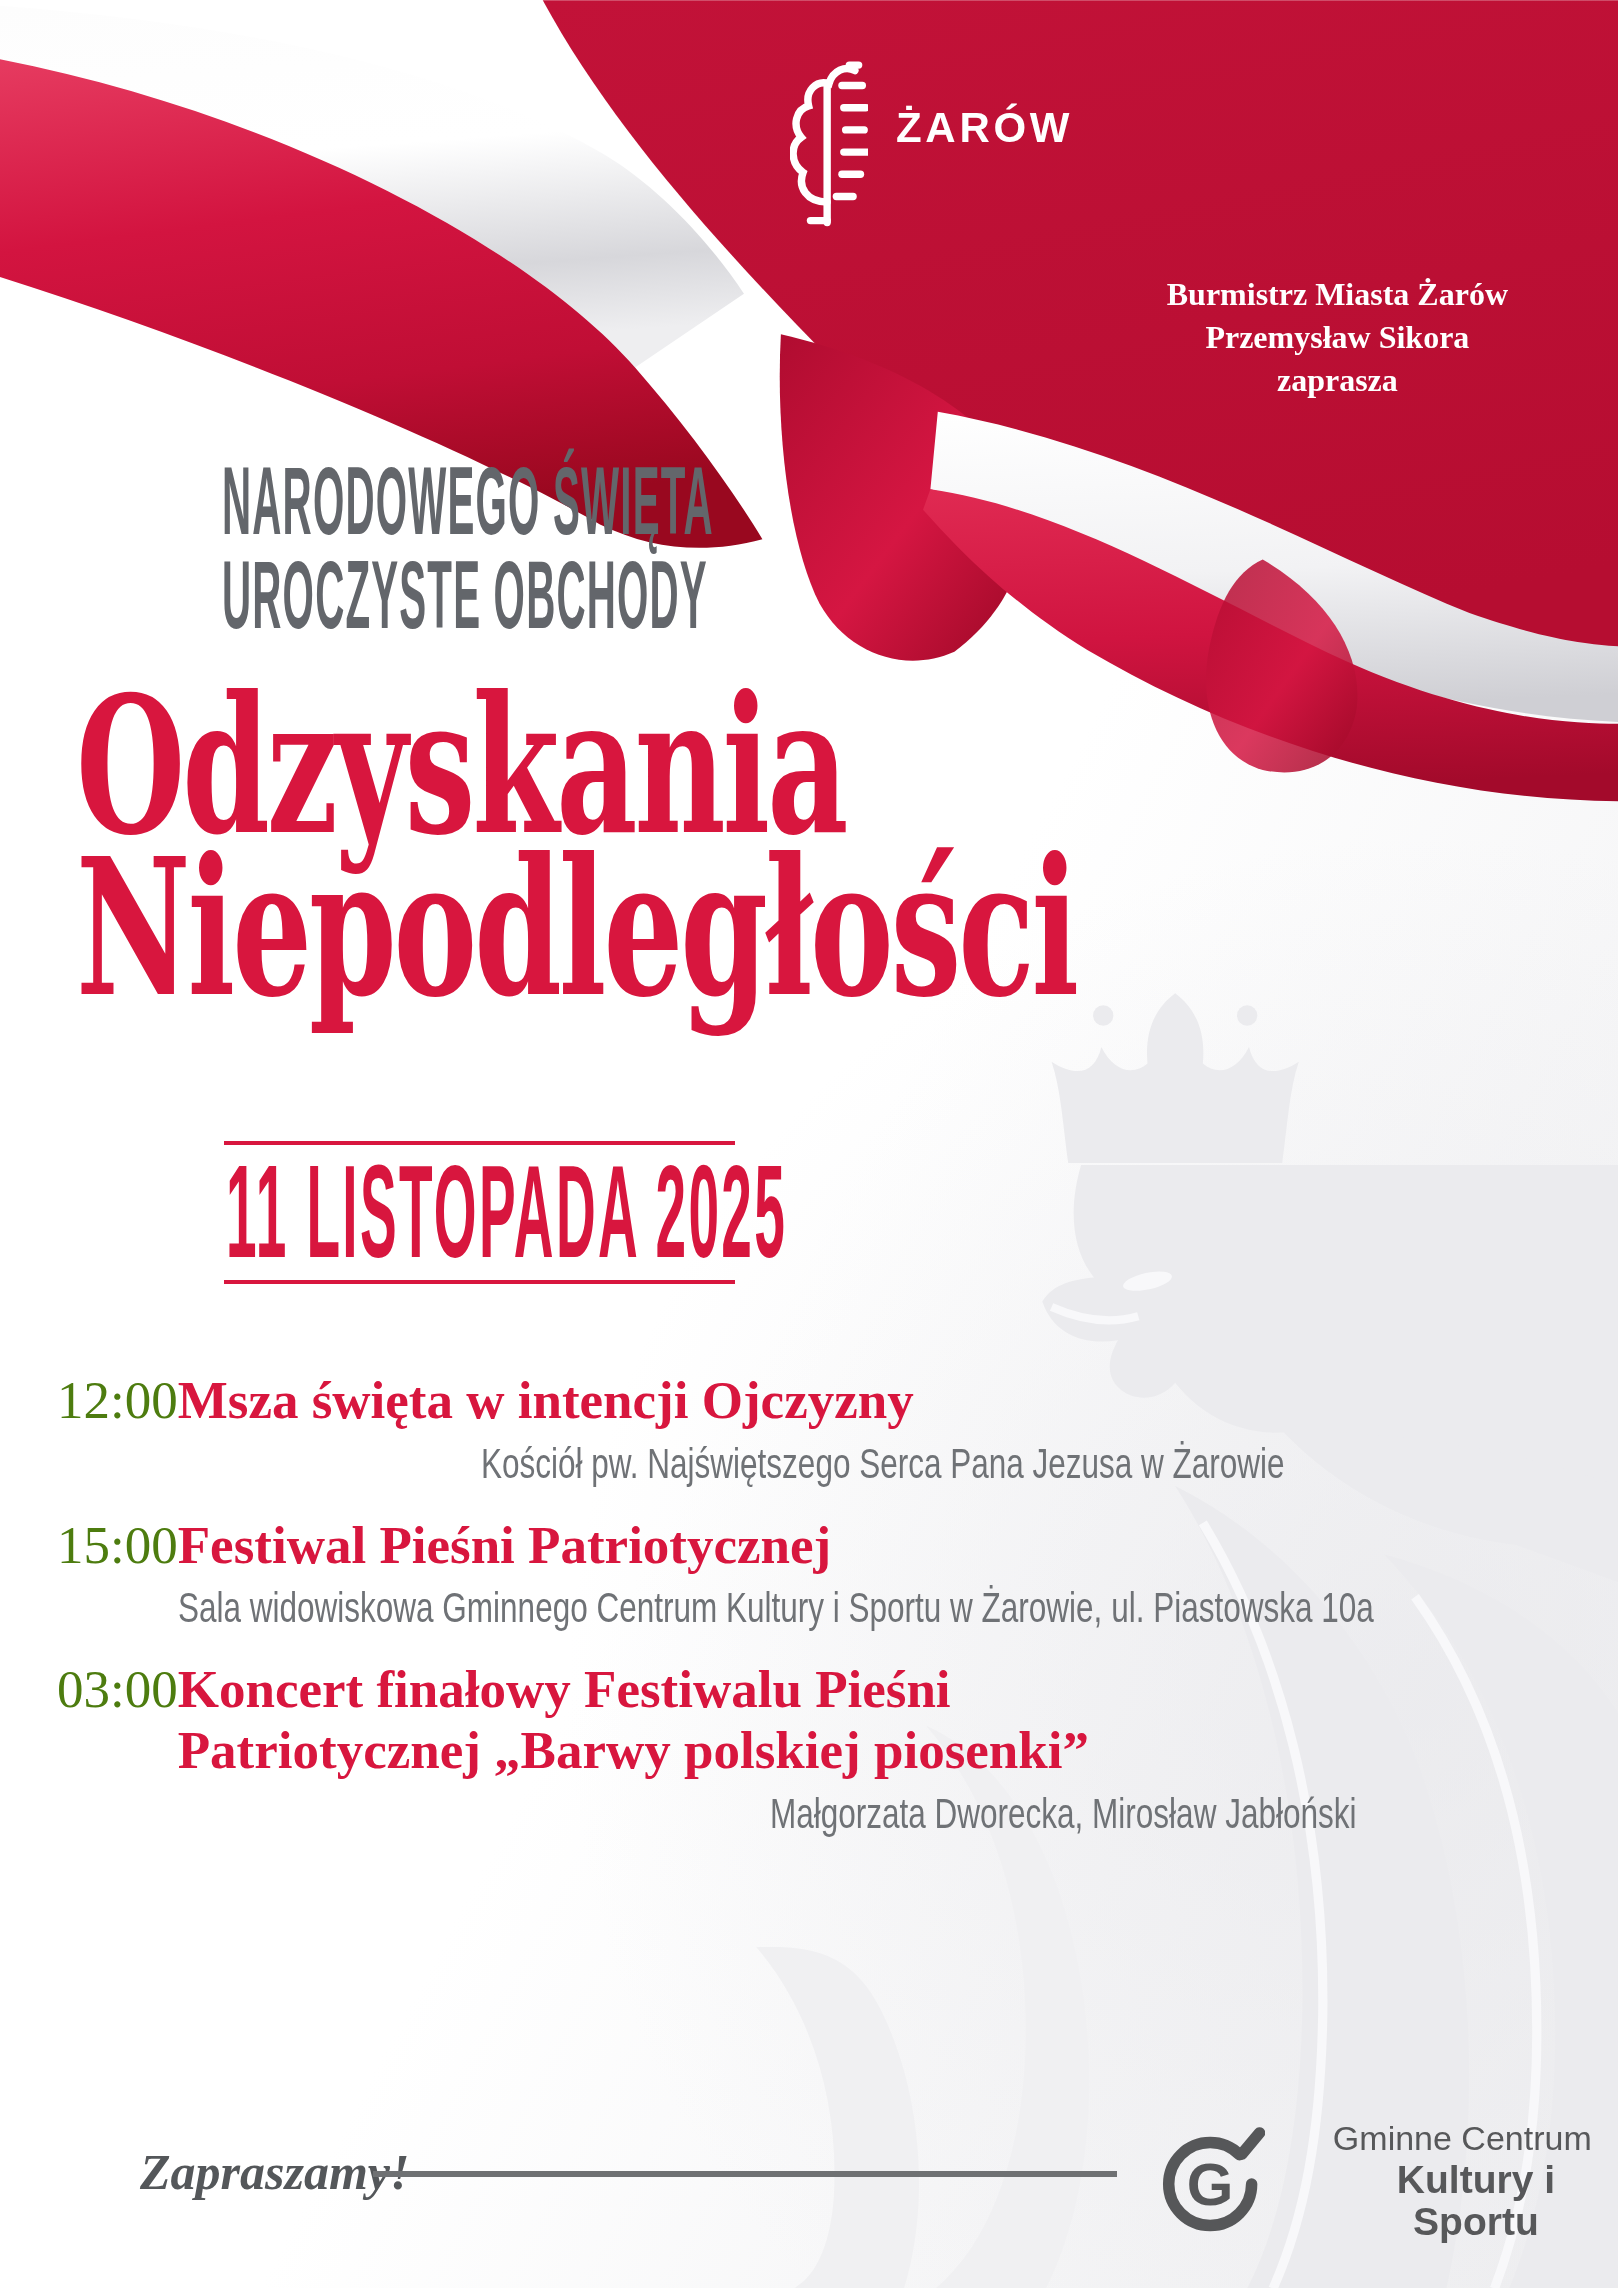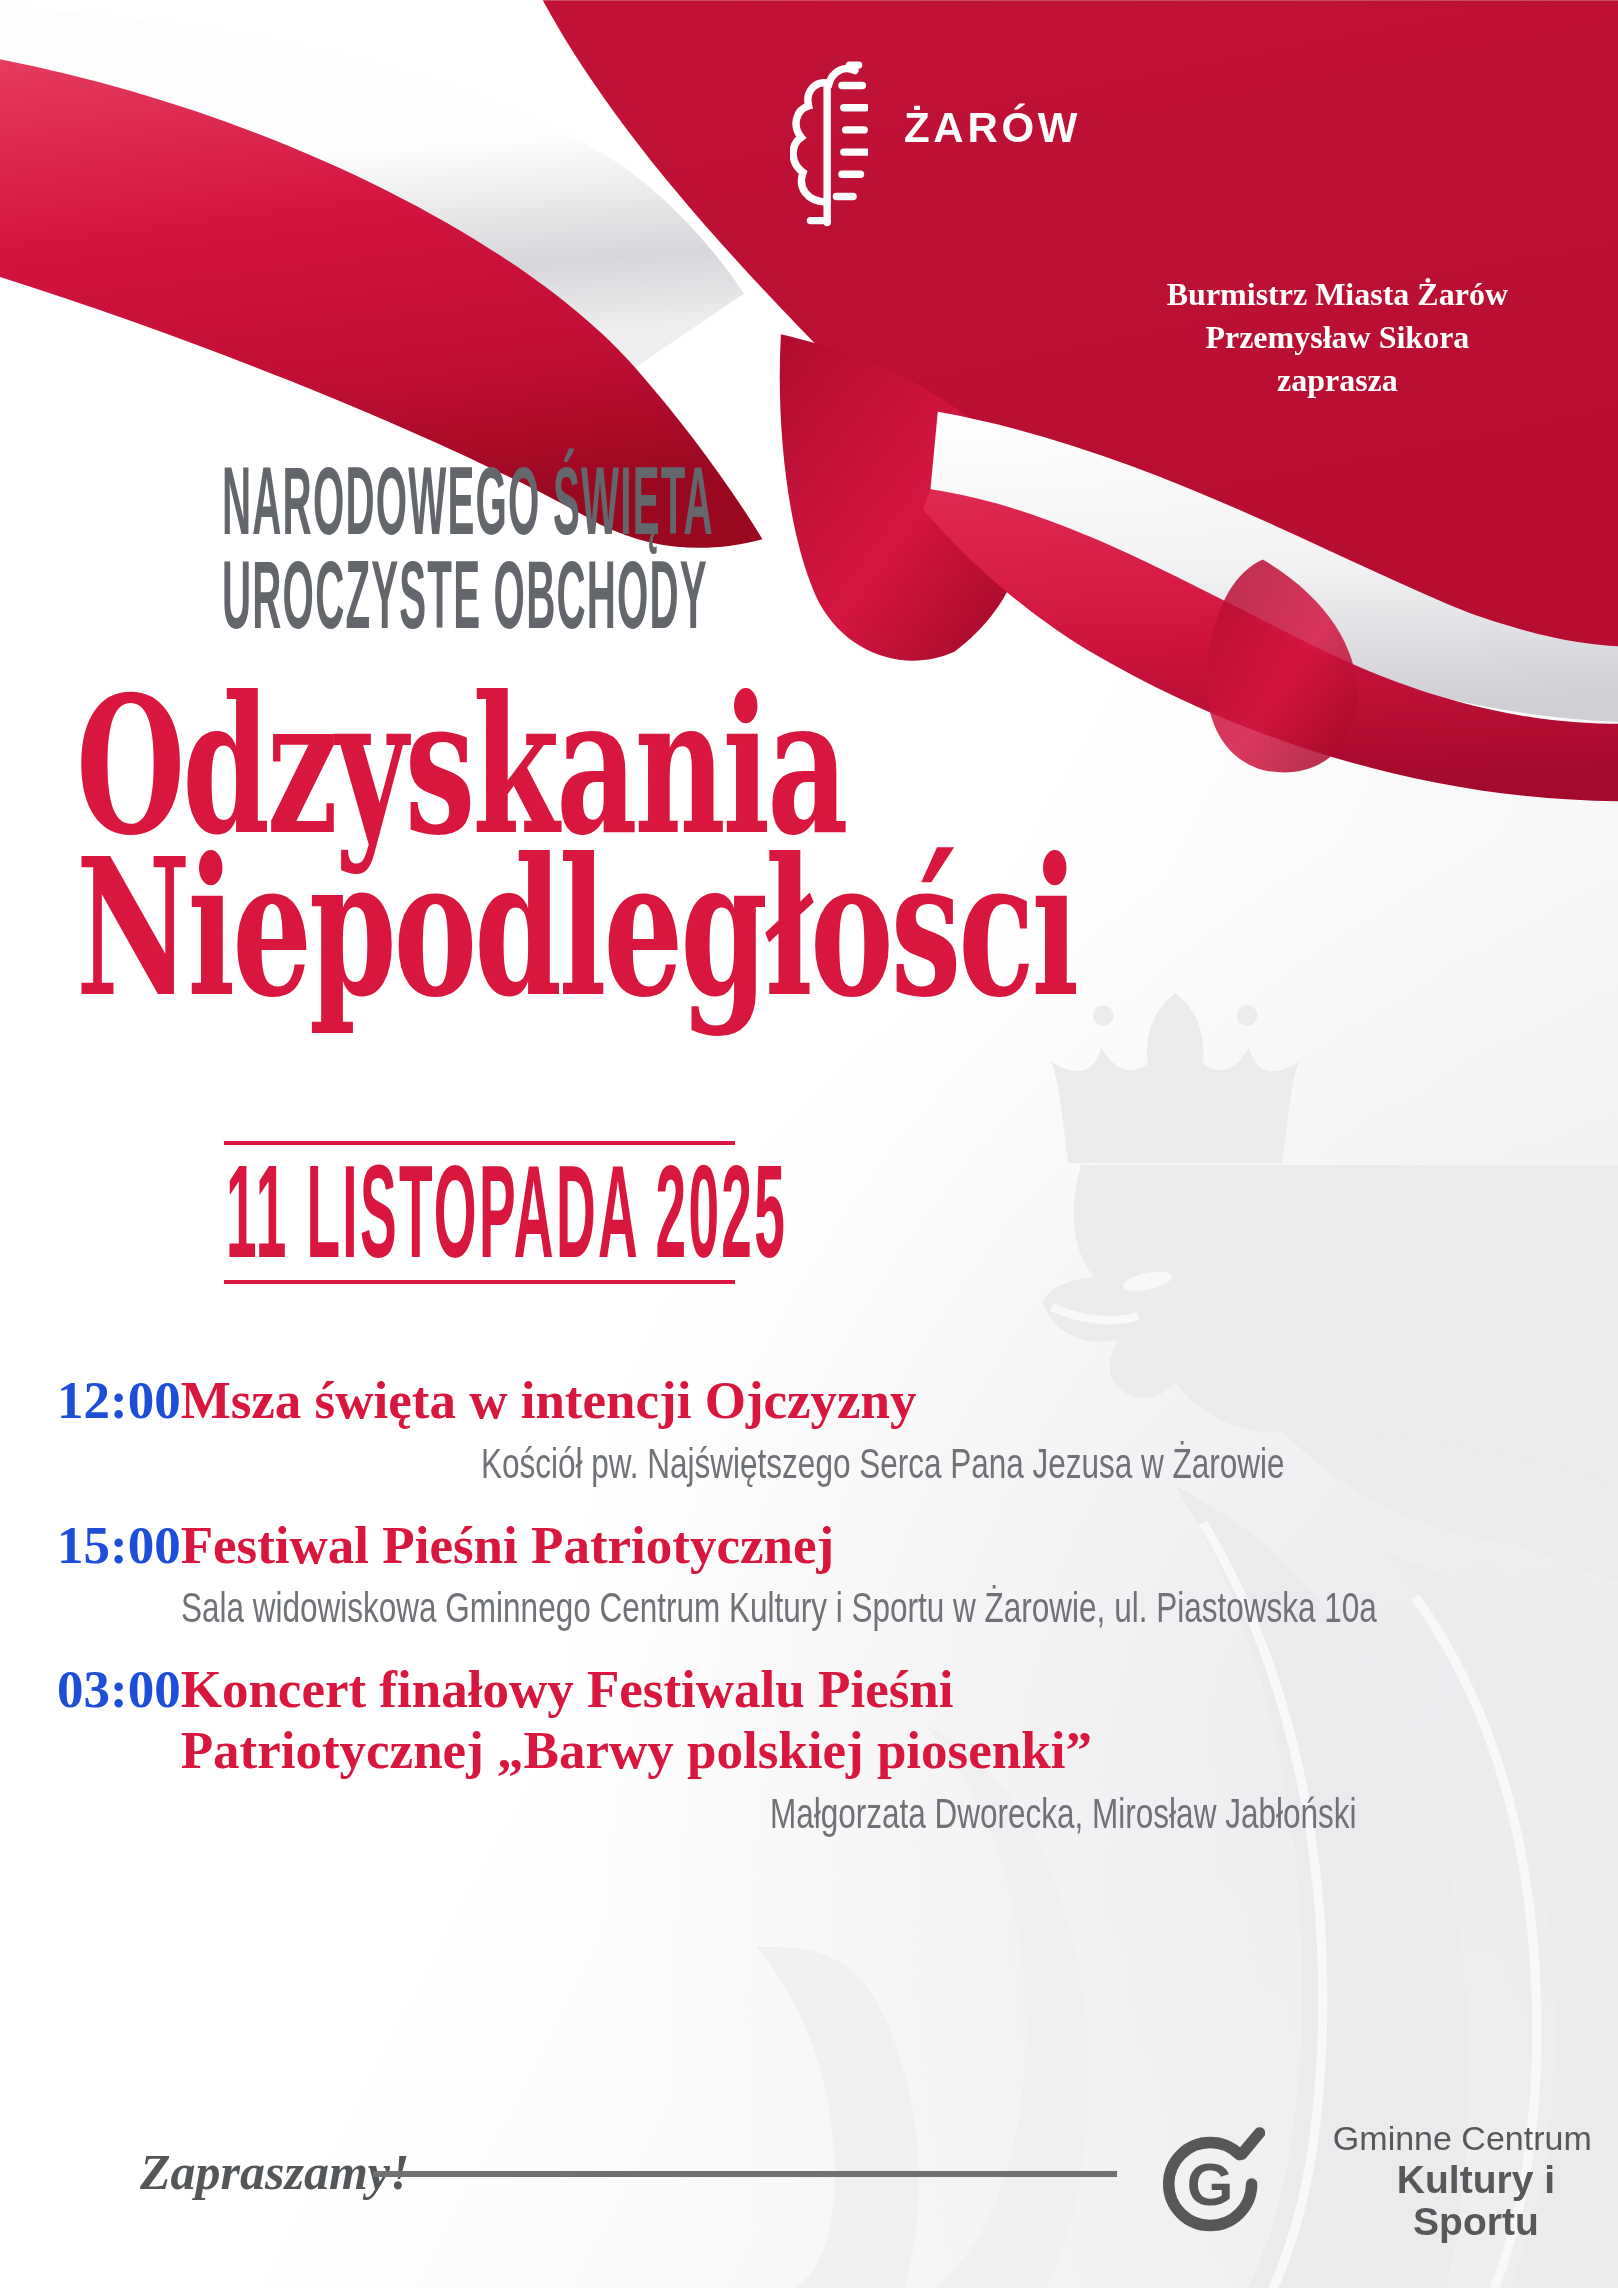--- a/index.html
+++ b/index.html
@@ -6,21 +6,21 @@
   .poster{position:relative;width:1619px;height:2289px;background:#ffffff;overflow:hidden;
           font-family:"Liberation Serif", serif;}
   .bg-wash{position:absolute;inset:0;z-index:0;
     background:
       radial-gradient(1384px 1384px at 88% 74%, rgba(228,228,232,.55), rgba(255,255,255,0) 62%),
       linear-gradient(118deg, #ffffff 52%, #f7f7f8 74%, #efeff1 100%);}
   svg{display:block;}
   #eagle{position:absolute;left:701px;top:969px;z-index:0;}
   #flag{position:absolute;left:0;top:0;z-index:1;}
 
-  .zarow{position:absolute;left:790px;top:54px;z-index:2;display:flex;align-items:center;gap:36px;}
+  .zarow{position:absolute;left:790px;top:54px;z-index:2;display:flex;align-items:center;gap:28px;}
   .zarow-name{color:#ffffff;font-family:"Liberation Sans",sans-serif;font-weight:bold;
               font-size:42px;letter-spacing:3.7px;white-space:nowrap;margin-top:-26px;}
 
   .invite{position:absolute;right:111px;top:273px;z-index:2;text-align:center;color:#ffffff;
           font-weight:bold;font-size:32px;line-height:43px;}
 
   .kicker{position:absolute;left:222px;top:454px;z-index:2;color:#63666b;
           font-family:"Liberation Sans",sans-serif;font-weight:bold;font-size:96px;line-height:94px;}
   .kicker .squeeze{transform:scaleX(.42);letter-spacing:2.8px;}
 
@@ -28,21 +28,21 @@
          font-family:"DejaVu Serif",serif;font-weight:bold;font-size:190px;line-height:162px;}
   .title .squeeze{transform:scaleX(.66);letter-spacing:-4.6px;}
 
   .date-block{position:absolute;left:224px;top:1141px;z-index:2;width:509px;
               border-top:4.6px solid #d8163e;border-bottom:4.6px solid #d8163e;padding:11px 0 13px 1.8px;}
   .date-block .squeeze{font-family:"Liberation Sans",sans-serif;font-weight:bold;color:#d8163e;
                        font-size:131px;line-height:111px;transform:scaleX(.42);letter-spacing:5.5px;}
 
   .schedule{position:absolute;left:57px;top:1370px;z-index:2;width:1495px;}
   .sched-item{display:flex;}
-  .sched-time{flex:0 0 96px;color:#1d4ed8;font-weight:bold;font-size:53px;line-height:61px;}
+  .sched-time{flex:0 0 96px;color:#4d7c0f;font-weight:normal;font-size:53px;line-height:61px;}
   .sched-body{flex:1;}
   .sched-line{color:#d8163e;font-weight:bold;font-size:53px;line-height:61px;}
   .sched-line:empty{display:none;}
   .sched-detail{margin:5.5px 0 24px 0;color:#6f7276;font-family:"Liberation Sans",sans-serif;
                 font-size:42px;line-height:54px;text-align:right;}
   .sched-detail .squeeze{transform:scaleX(.75);}
 
   .cta{position:absolute;left:140px;top:2143px;z-index:2;color:#54575a;font-style:italic;
        font-weight:bold;font-size:50px;}
   .cta-line{position:absolute;left:373px;top:2171px;z-index:2;width:744px;height:5.5px;background:#6f7173;}

